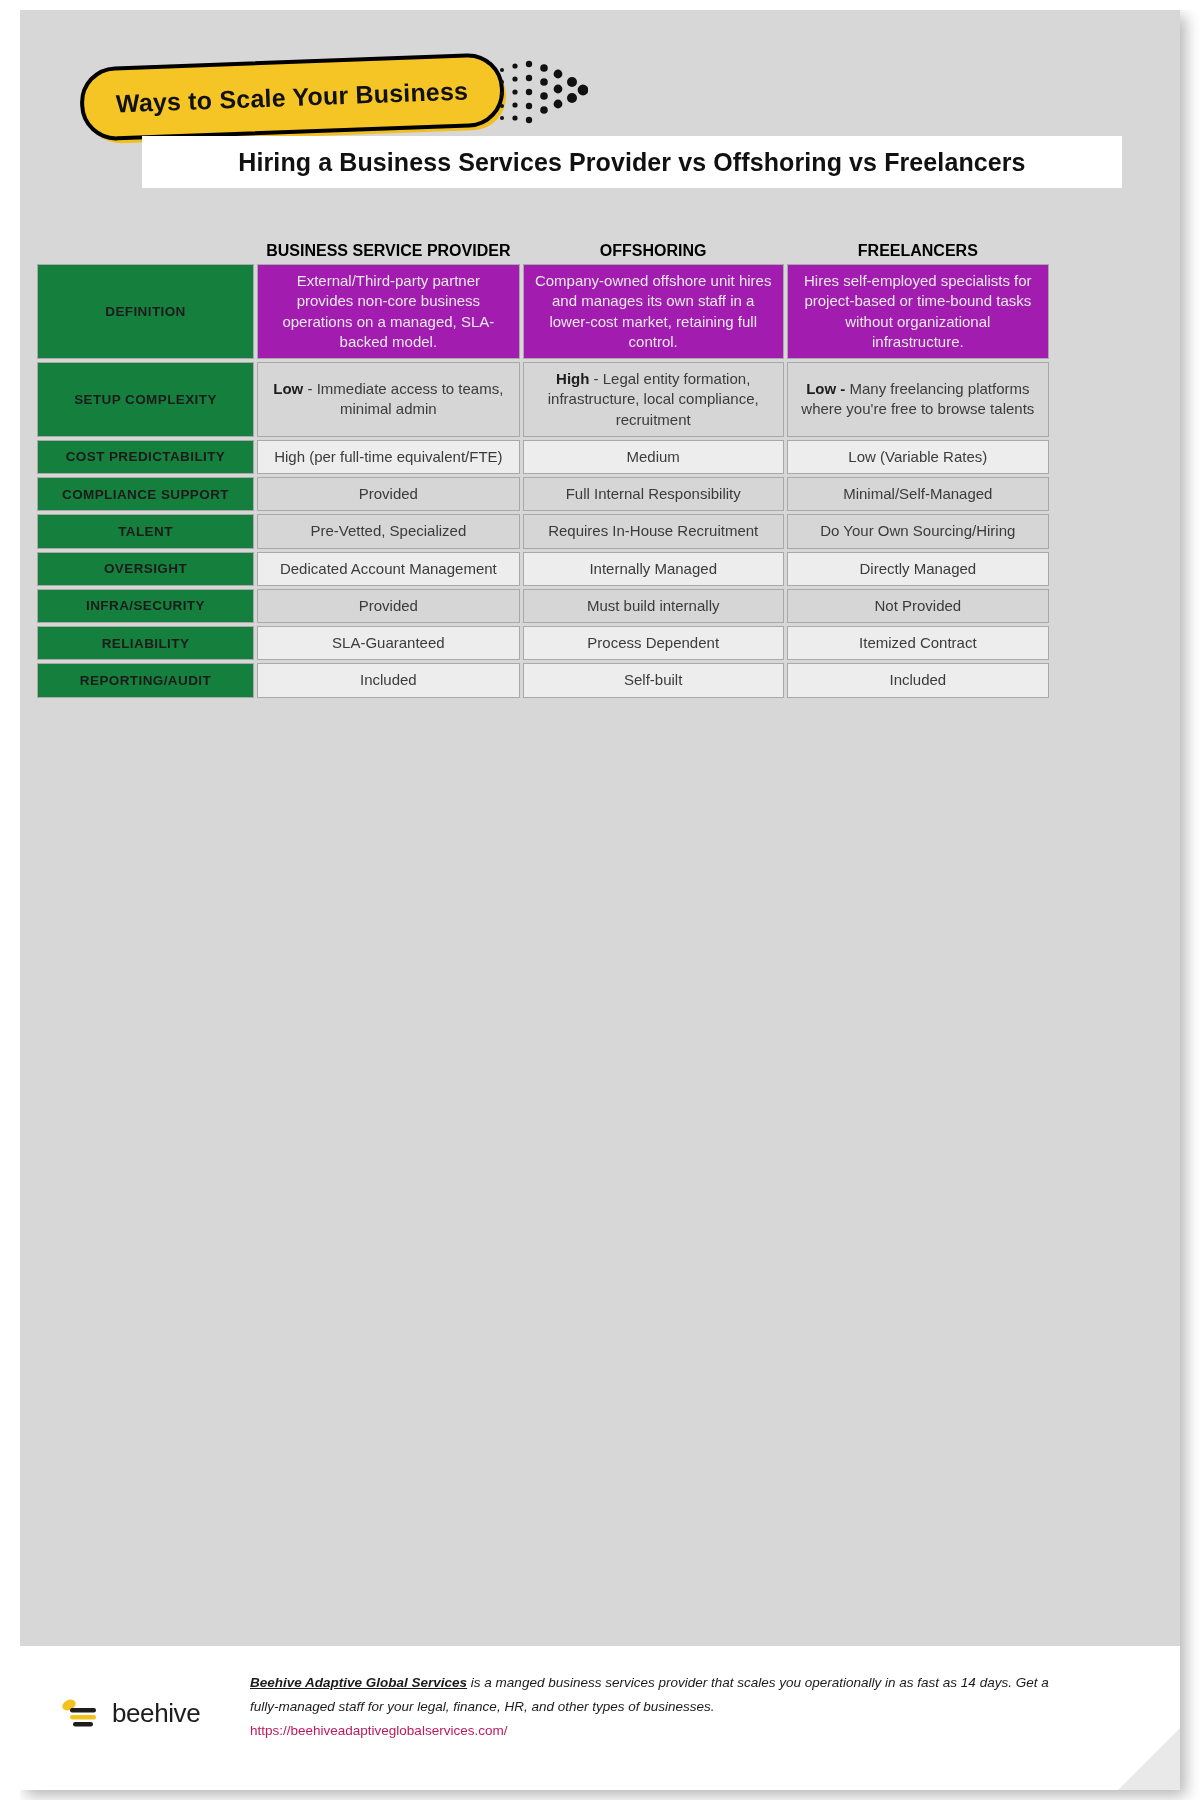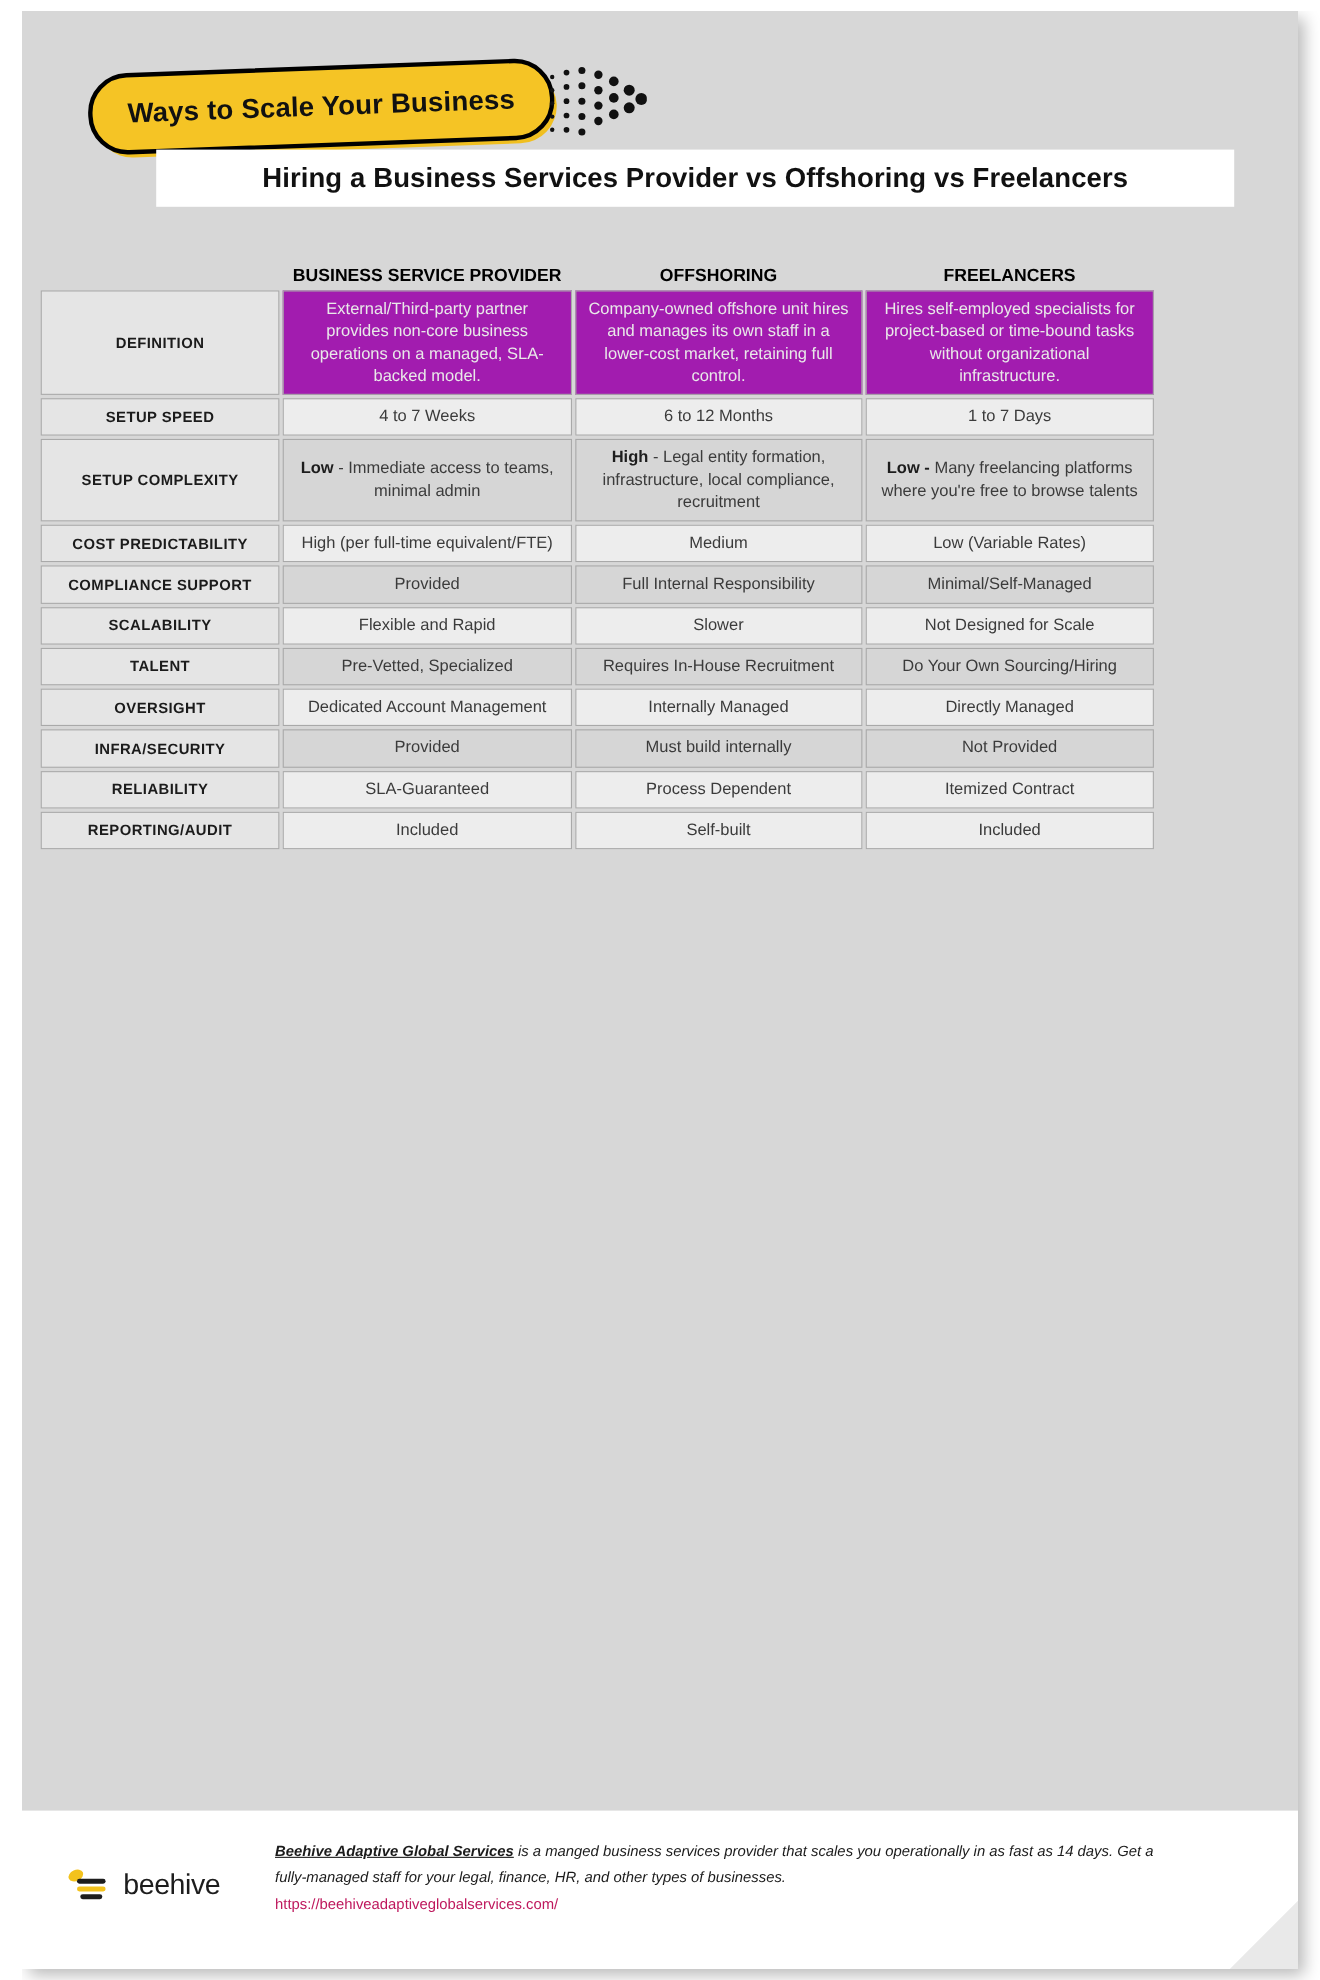--- a/index.html
+++ b/index.html
@@ -62,21 +62,21 @@
     position:absolute;left:34px;top:238px;width:1018px;
     border-collapse:separate;border-spacing:3px;
   }
   .table td{
     vertical-align:middle;text-align:center;
     border:1px solid #a9a9a9;
     padding:6px 10px;
   }
   td.c-label{
     width:205px;
-    background:#e5e5e5;color:#1b1b1b;
+    background:#15803d;color:#1b1b1b;
     font-size:13.5px;font-weight:bold;letter-spacing:.4px;
   }
   td.c-dark{
     background:#a21caf;color:#e9e9e9;
     font-size:15px;line-height:1.35;font-weight:normal;
   }
   td.c-light{background:#ededed;color:#3b3b3b;font-size:15px;line-height:1.35;}
   td.c-mid{background:#d6d6d6;color:#3b3b3b;font-size:15px;line-height:1.35;}
   td b{font-weight:bold;color:#1d1d1d;}
   .col-v{width:262px;}
@@ -171,48 +171,36 @@
       </tr>
     </thead>
     <tbody>
         <tr>
           <td class="c-label">DEFINITION</td>
           <td class="c-dark col-v"><span>External/Third-party partner provides non-core business operations on a managed, SLA-backed model.</span></td>
           <td class="c-dark col-v"><span>Company-owned offshore unit hires and manages its own staff in a lower-cost market, retaining full control.</span></td>
           <td class="c-dark col-v"><span>Hires self-employed specialists for project-based or time-bound tasks without organizational infrastructure.</span></td>
         </tr>
         <tr>
-          <td class="c-label">SETUP SPEED</td>
-          <td class="c-light col-v"><span>4 to 7 Weeks</span></td>
-          <td class="c-light col-v"><span>6 to 12 Months</span></td>
-          <td class="c-light col-v"><span>1 to 7 Days</span></td>
-        </tr>
-        <tr>
           <td class="c-label">SETUP COMPLEXITY</td>
           <td class="c-mid col-v"><b>Low</b><span> - Immediate access to teams, minimal admin</span></td>
           <td class="c-mid col-v"><b>High</b><span> - Legal entity formation, infrastructure, local compliance, recruitment</span></td>
           <td class="c-mid col-v"><b>Low -</b><span> Many freelancing platforms where you're free to browse talents</span></td>
         </tr>
         <tr>
           <td class="c-label">COST PREDICTABILITY</td>
           <td class="c-light col-v"><span>High (per full-time equivalent/FTE)</span></td>
           <td class="c-light col-v"><span>Medium</span></td>
           <td class="c-light col-v"><span>Low (Variable Rates)</span></td>
         </tr>
         <tr>
           <td class="c-label">COMPLIANCE SUPPORT</td>
           <td class="c-mid col-v"><span>Provided</span></td>
           <td class="c-mid col-v"><span>Full Internal Responsibility</span></td>
           <td class="c-mid col-v"><span>Minimal/Self-Managed</span></td>
-        </tr>
-        <tr>
-          <td class="c-label">SCALABILITY</td>
-          <td class="c-light col-v"><span>Flexible and Rapid</span></td>
-          <td class="c-light col-v"><span>Slower</span></td>
-          <td class="c-light col-v"><span>Not Designed for Scale</span></td>
         </tr>
         <tr>
           <td class="c-label">TALENT</td>
           <td class="c-mid col-v"><span>Pre-Vetted, Specialized</span></td>
           <td class="c-mid col-v"><span>Requires In-House Recruitment</span></td>
           <td class="c-mid col-v"><span>Do Your Own Sourcing/Hiring</span></td>
         </tr>
         <tr>
           <td class="c-label">OVERSIGHT</td>
           <td class="c-light col-v"><span>Dedicated Account Management</span></td>

